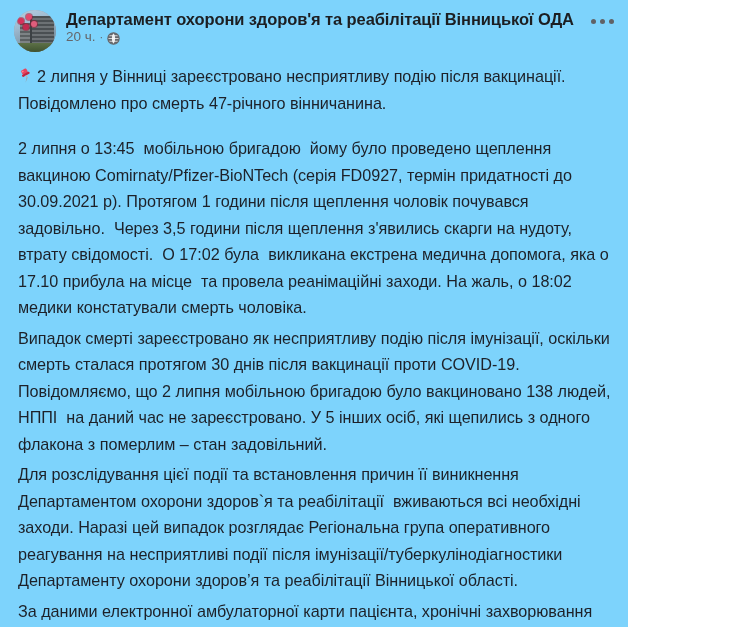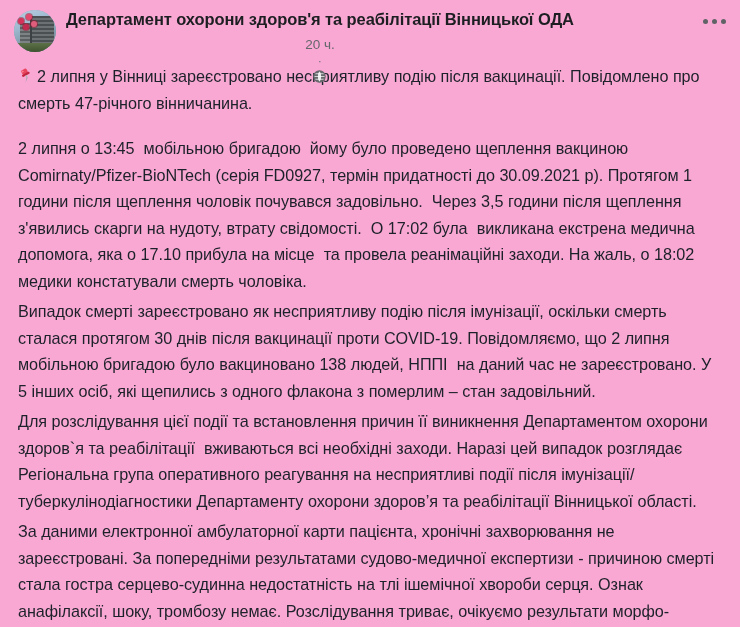--- a/index.html
+++ b/index.html
@@ -7,23 +7,23 @@
     margin: 0;
     padding: 0;
     background: #ffffff;
   }
   body {
     font-family: "Liberation Sans", "DejaVu Sans", sans-serif;
     -webkit-font-smoothing: antialiased;
   }
   #post {
     position: relative;
-    width: 740px;
+    width: 628px;
     height: 627px;
-    background: #f9a8d4;
+    background: #7dd3fc;
     overflow: hidden;
     box-sizing: border-box;
   }
 
   
   .post-header {
     position: relative;
     display: flex;
     align-items: flex-start;
     padding: 9px 12px 0 14px;
@@ -104,25 +104,24 @@
     font-size: 16.5px;
     font-weight: bold;
     color: #1c1e21;
     letter-spacing: -0.1px;
     line-height: 20px;
     white-space: nowrap;
   }
   .meta-row {
     display: flex;
     align-items: center;
-    margin-top: 8px;
+    margin-top: 0;
     font-size: 13.5px;
     color: #65676b;
     line-height: 16px;
-    flex-direction: column;
   }
   .meta-time { color: #65676b; }
   .meta-dot {
     margin: 0 4px;
     color: #65676b;
     font-size: 11px;
     line-height: 16px;
   }
   .globe-icon {
     display: inline-block;

